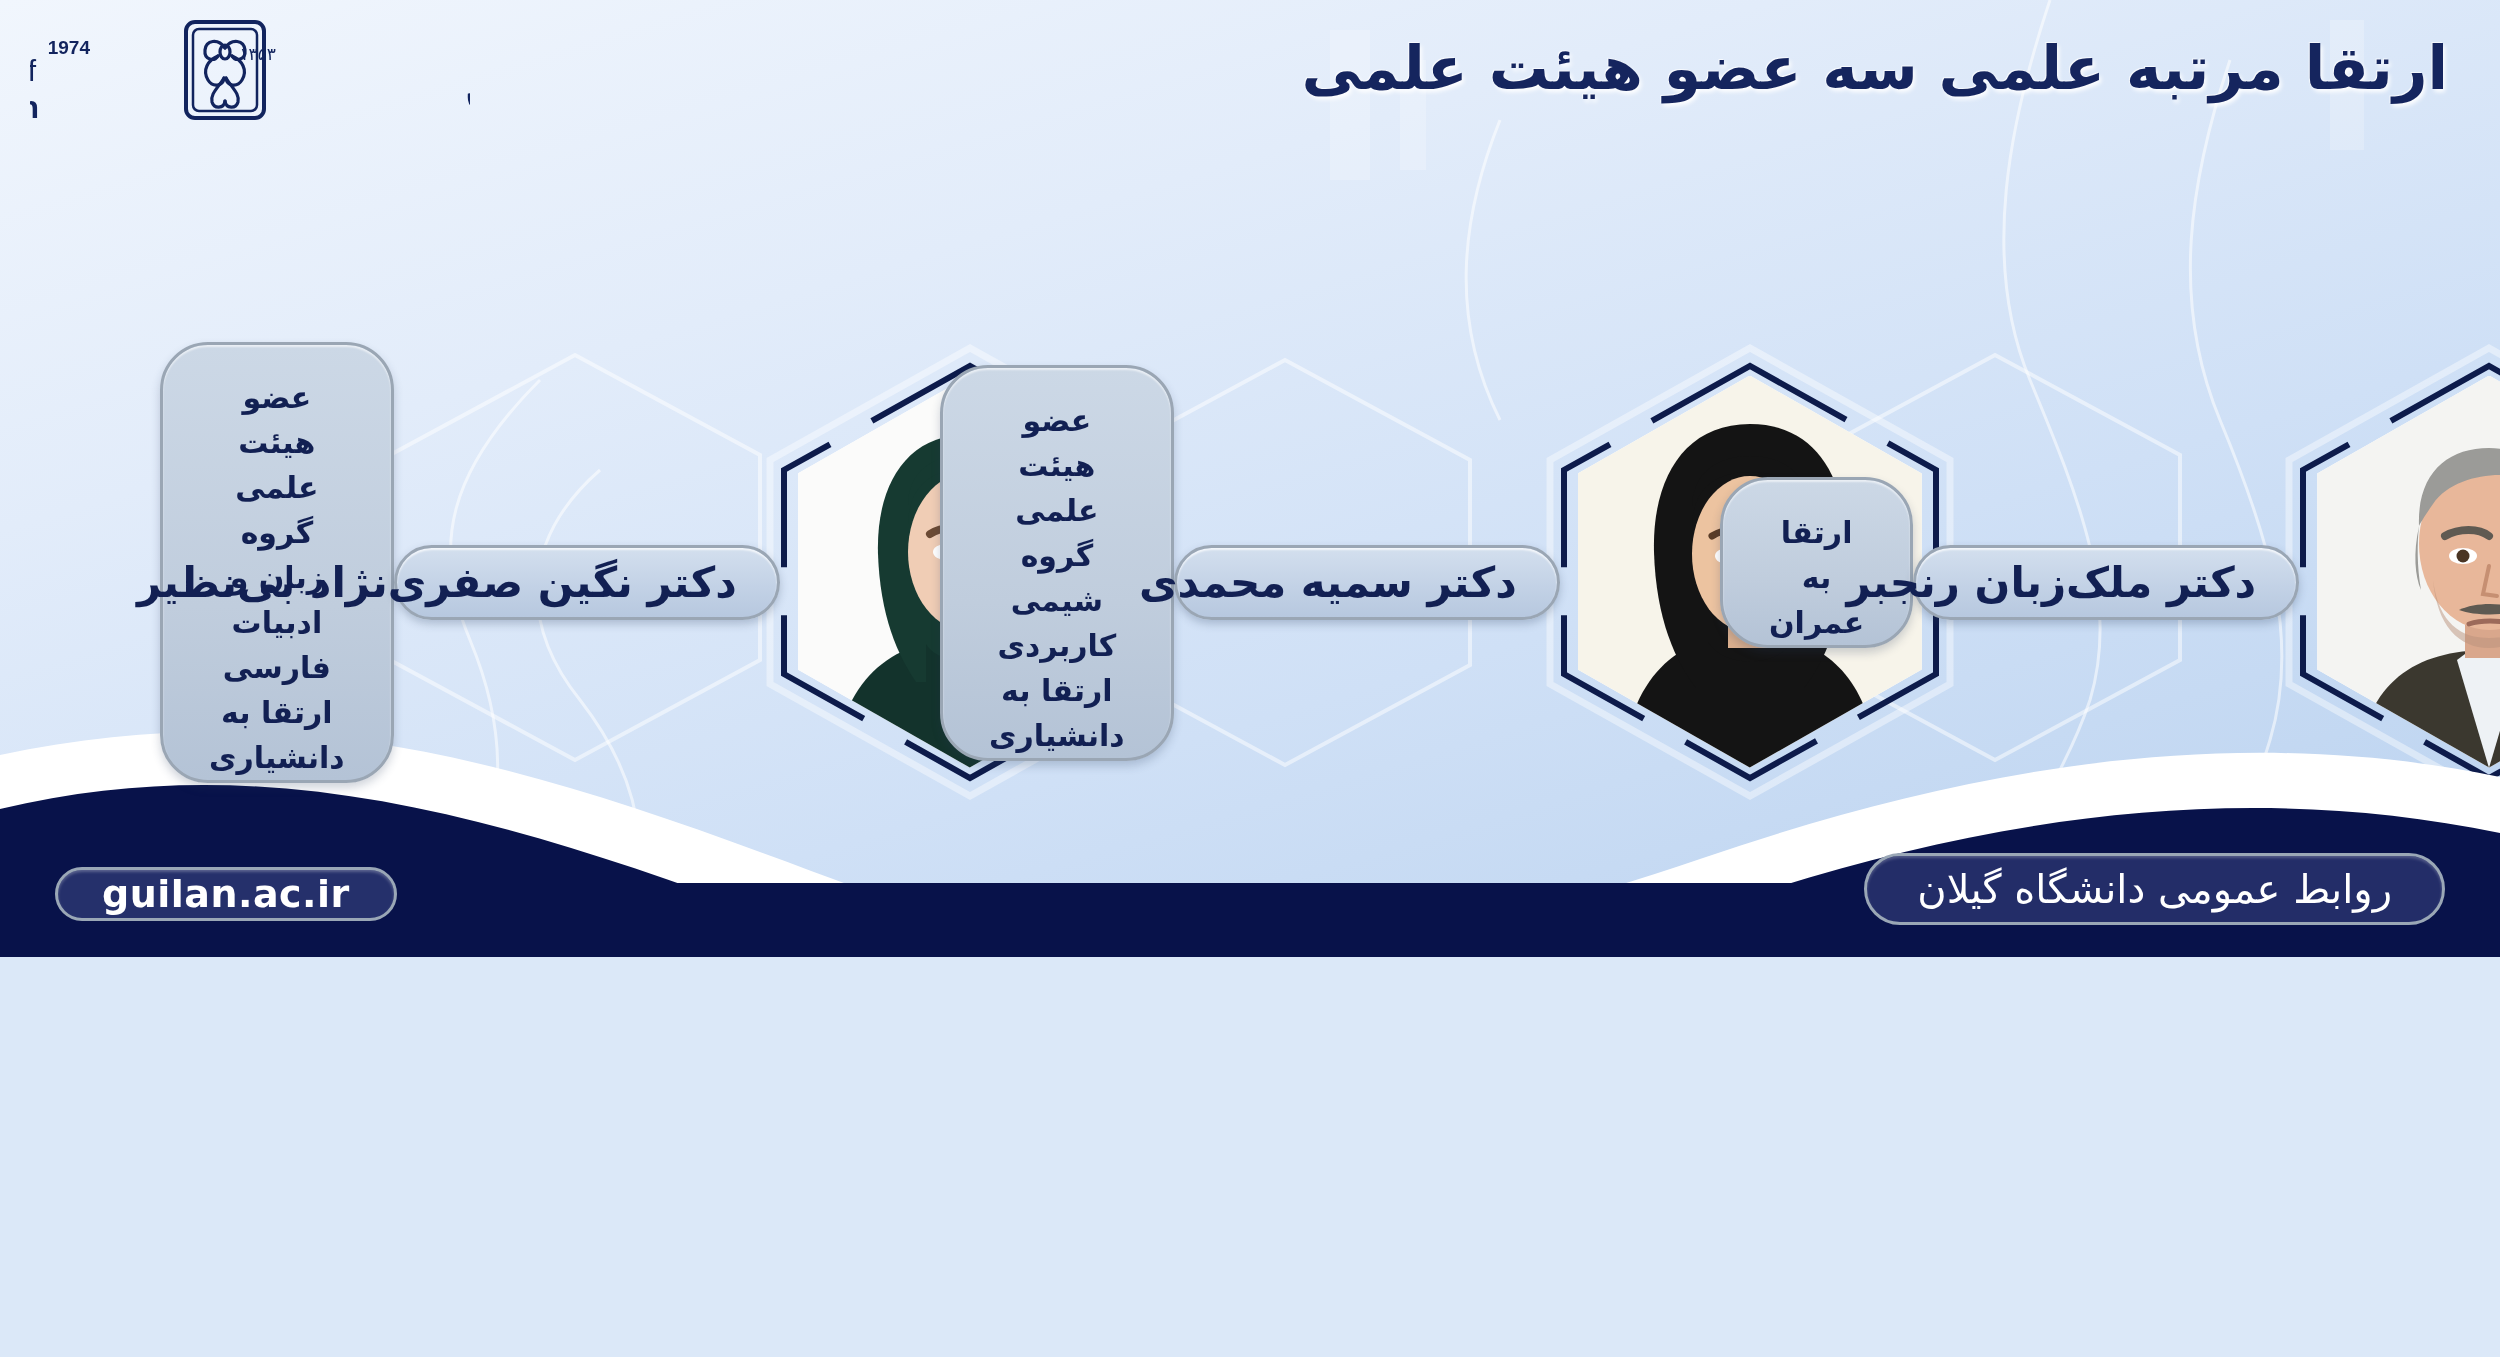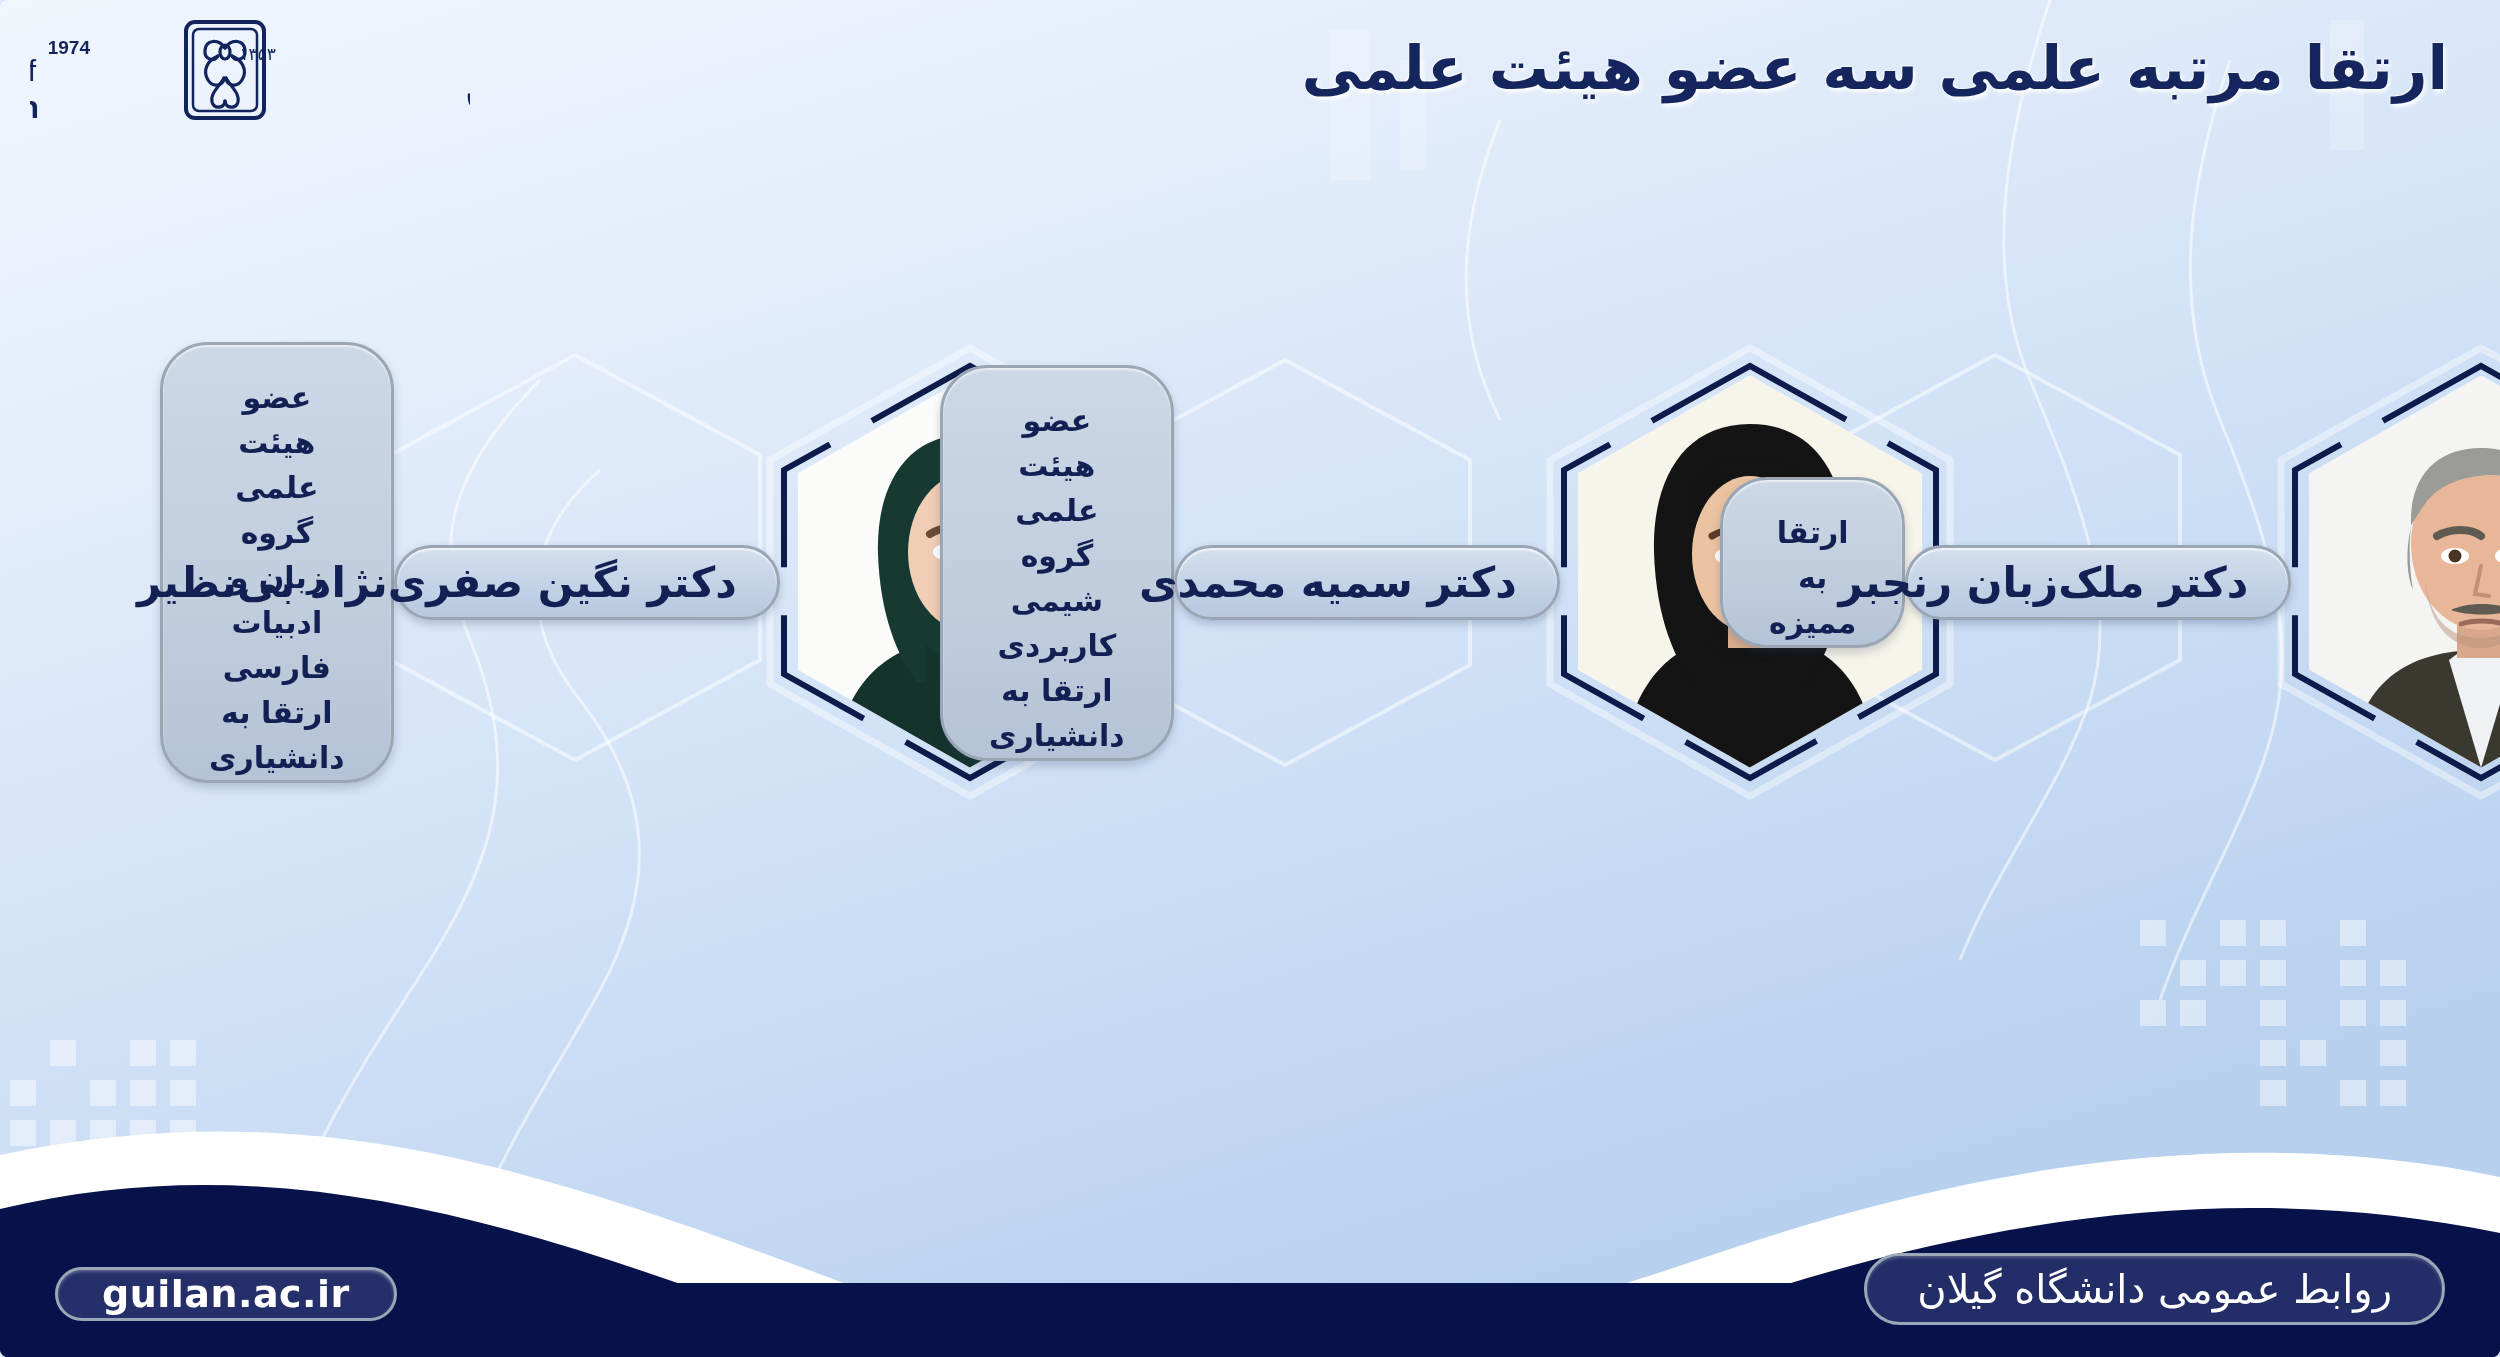--- a/index.html
+++ b/index.html
@@ -3,24 +3,23 @@
 <meta charset="utf-8">
 <style>
   html,body{margin:0;padding:0;}
   body{
     width:2500px;height:1357px;
     background:#dbe8f8;
     font-family:"DejaVu Sans","Liberation Sans",sans-serif;
     overflow:hidden;
   }
   .poster{
-    position:relative;width:2500px;height:1357px;overflow:hidden;
+    position:relative;width:2500px;height:957px;overflow:hidden;
     background:
       linear-gradient(160deg,#eef4fc 0%,#e2ecfa 22%,#d5e4f7 50%,#c8dcf3 78%,#bcd4f0 100%);
-    border-radius: 8px;
   }
 
   
   .bg-svg{position:absolute;inset:0;width:2500px;height:1357px;}
 
   .dotgrid{position:absolute;display:grid;gap:14px;}
   .dotgrid i{display:block;width:26px;height:26px;background:rgba(255,255,255,.45);}
   .dotgrid i.off{background:transparent;}
 
   
@@ -375,21 +374,21 @@
             <path d="M116,204 C120,250 142,272 172,272 C202,272 224,250 228,204 C222,248 200,262 172,262 C144,262 122,248 116,204 Z" fill="#b9917c" opacity=".5"></path>
           </svg>
         </div>
         <svg class="hex-outline" viewBox="0 0 380 420" aria-hidden="true">
           <polygon points="190,4 376,108 376,312 190,416 4,312 4,108" fill="none" stroke="#0d1b4b" stroke-width="6" stroke-dasharray="150 48" stroke-dashoffset="40"></polygon>
         </svg>
       </div>
 
       <div class="name-pill">دکتر ملک‌زبان رنجبر</div>
       <div class="desc-pill">
-        <span class="l2">ارتقا به ممیزه</span>
+        <span class="l2">ارتقا به عمران</span>
       </div>
     </div>
 
   </div>
 
   <svg class="footer-band" viewBox="0 0 2500 330" preserveAspectRatio="none" aria-hidden="true">
 
     <path d="M0,128 C320,60 560,150 860,262 C1120,358 1400,336 1700,232 C1950,146 2220,92 2500,150 L2500,330 L0,330 Z" fill="#ffffff"></path>
 
     <path d="M0,182 C300,110 560,212 860,322 C1120,416 1400,392 1700,286 C1950,198 2220,148 2500,206 L2500,330 L0,330 Z" fill="#08124a"></path>

